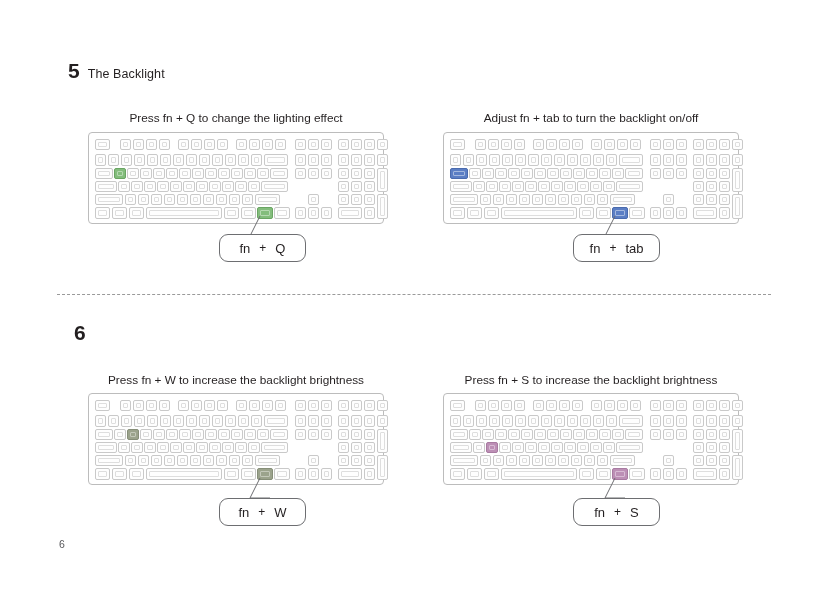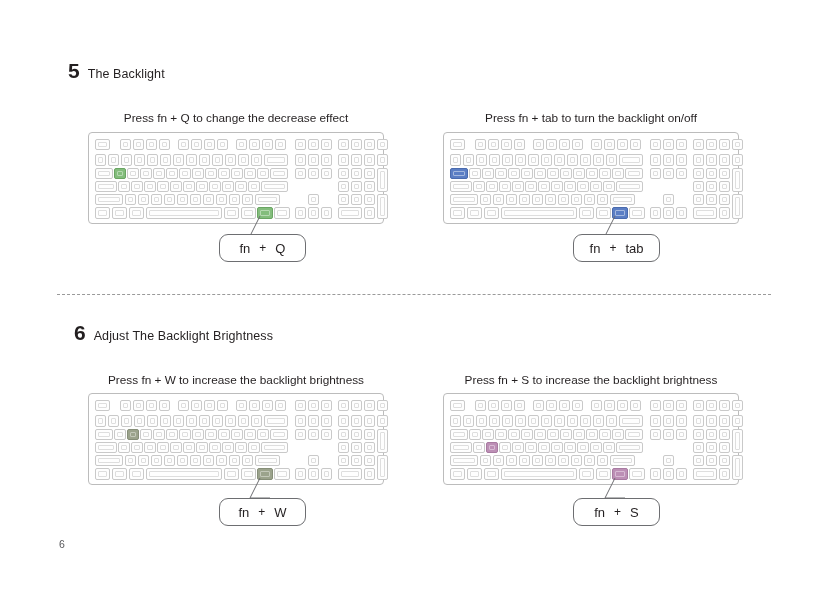--- a/index.html
+++ b/index.html
@@ -147,23 +147,23 @@
   }
 </style>
 </head>
 <body>
 
 <div class="section-head" style="left:68px; top:60px;">
   <span class="sec-num">5</span>
   <span class="sec-title">The Backlight</span>
 </div>
 
-<div class="caption" style="left:88px; top:111px; width:296px;">Press fn + Q to change the decrease effect</div>
-
-<div class="caption" style="left:443px; top:111px; width:296px;">Press fn + tab to turn the backlight on/off</div>
+<div class="caption" style="left:88px; top:111px; width:296px;">Press fn + Q to change the lighting effect</div>
+
+<div class="caption" style="left:443px; top:111px; width:296px;">Adjust fn + tab to turn the backlight on/off</div>
 
 <div class="kb" id="kb1" style="left:88px; top:132px; width:296px; height:92px;">
     <div class="kb-inner">
       <div style="position: absolute; left: 0px; top: 0px;">
         <div class="krow" style="margin-bottom: 4px;">
           <div class="key" style="width: 15.3px;"></div>
           <div class="key spacer" style="width: 6.27px;"></div>
           <div class="key" style="width: 11.4px;"></div>
           <div class="key" style="width: 11.4px;"></div>
           <div class="key" style="width: 11.4px;"></div>
@@ -497,21 +497,20 @@
 <div class="callout" style="left:573px; top:234px; width:87px;">
   <span>fn</span>
   <span class="plus">+</span>
   <span>tab</span>
 </div>
 
 <div class="divider"></div>
 
 <div class="section-head" style="left:74px; top:322px;">
   <span class="sec-num">6</span>
-  <span class="sec-title">Adjust The Backlight Brightness</span>
 </div>
 
 <div class="caption" style="left:88px; top:373px; width:296px;">Press fn + W to increase the backlight brightness</div>
 
 <div class="caption" style="left:443px; top:373px; width:296px;">Press fn + S to increase the backlight brightness</div>
 
 <div class="kb" id="kb3" style="left:88px; top:393px; width:296px; height:92px;">
     <div class="kb-inner">
       <div style="position: absolute; left: 0px; top: 0px;">
         <div class="krow" style="margin-bottom: 4px;">

